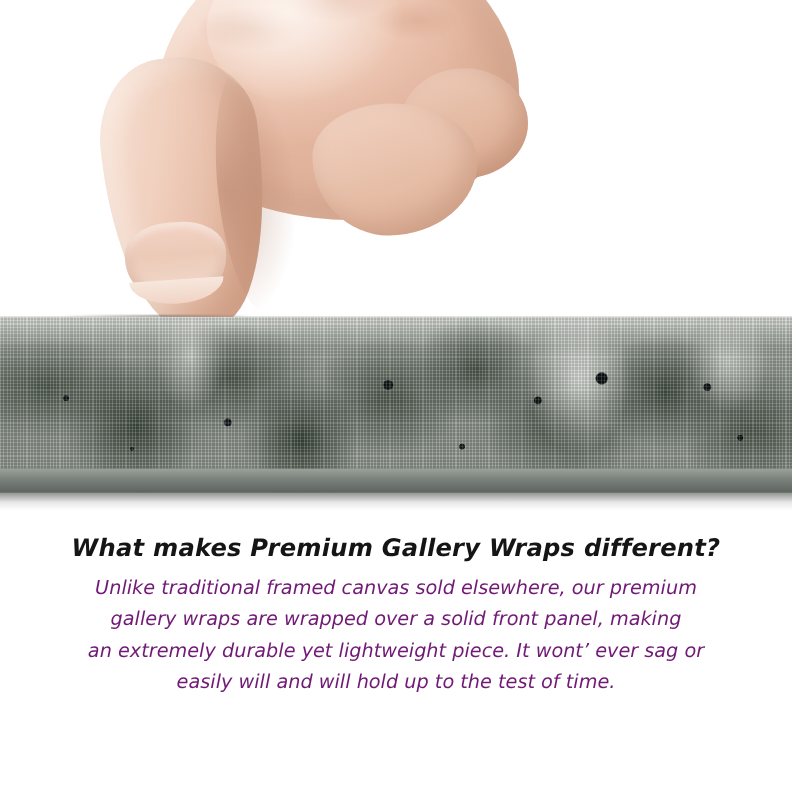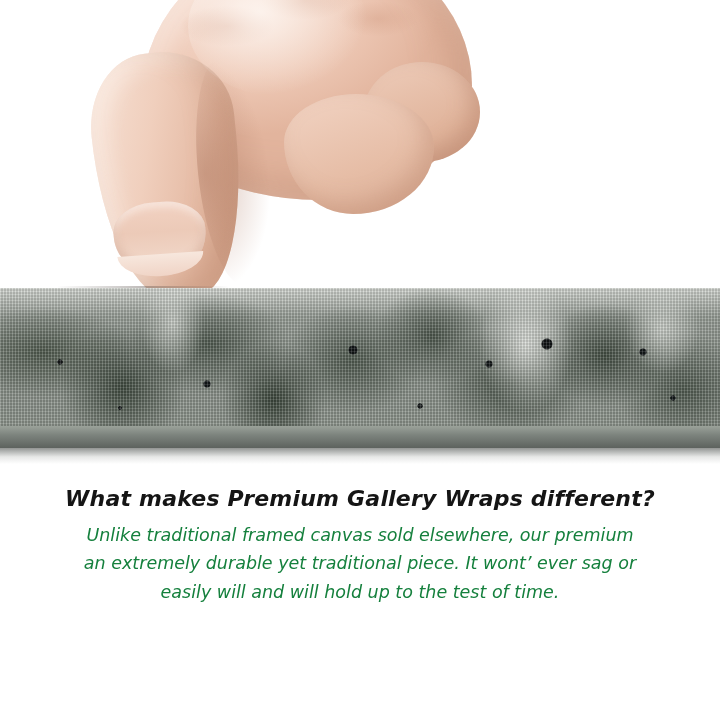--- a/index.html
+++ b/index.html
@@ -237,21 +237,21 @@
     font-style: italic;
     font-weight: 600;
     letter-spacing: 0.2px;
     margin: 0 0 10px 0;
     color: #151515;
   }
   .caption-body {
     font-size: 17.5px;
     font-style: italic;
     line-height: 1.62;
-    color: #15803d;
+    color: #701a75;
     margin: 0;
     padding: 0 44px;
   }
   .caption-body .line { display: block; }
 </style>
 </head>
 <body>
 
 <div id="stage">
 
@@ -278,18 +278,19 @@
       <div class="canvas-weave"></div>
       <div class="canvas-bottom-bevel"></div>
     </div>
     <div class="canvas-bottom-shadow"></div>
   </div>
 
   <div class="caption">
     <div class="caption-title">What makes Premium Gallery Wraps different?</div>
     <div class="caption-body">
       <span class="line">Unlike traditional framed canvas sold elsewhere, our premium</span>
-      <span class="line">an extremely durable yet traditional piece. It wont’ ever sag or</span>
+      <span class="line">gallery wraps are wrapped over a solid front panel, making</span>
+      <span class="line">an extremely durable yet lightweight piece. It wont’ ever sag or</span>
       <span class="line">easily will and will hold up to the test of time.</span>
     </div>
   </div>
 
 </div>
 
 </body></html>

